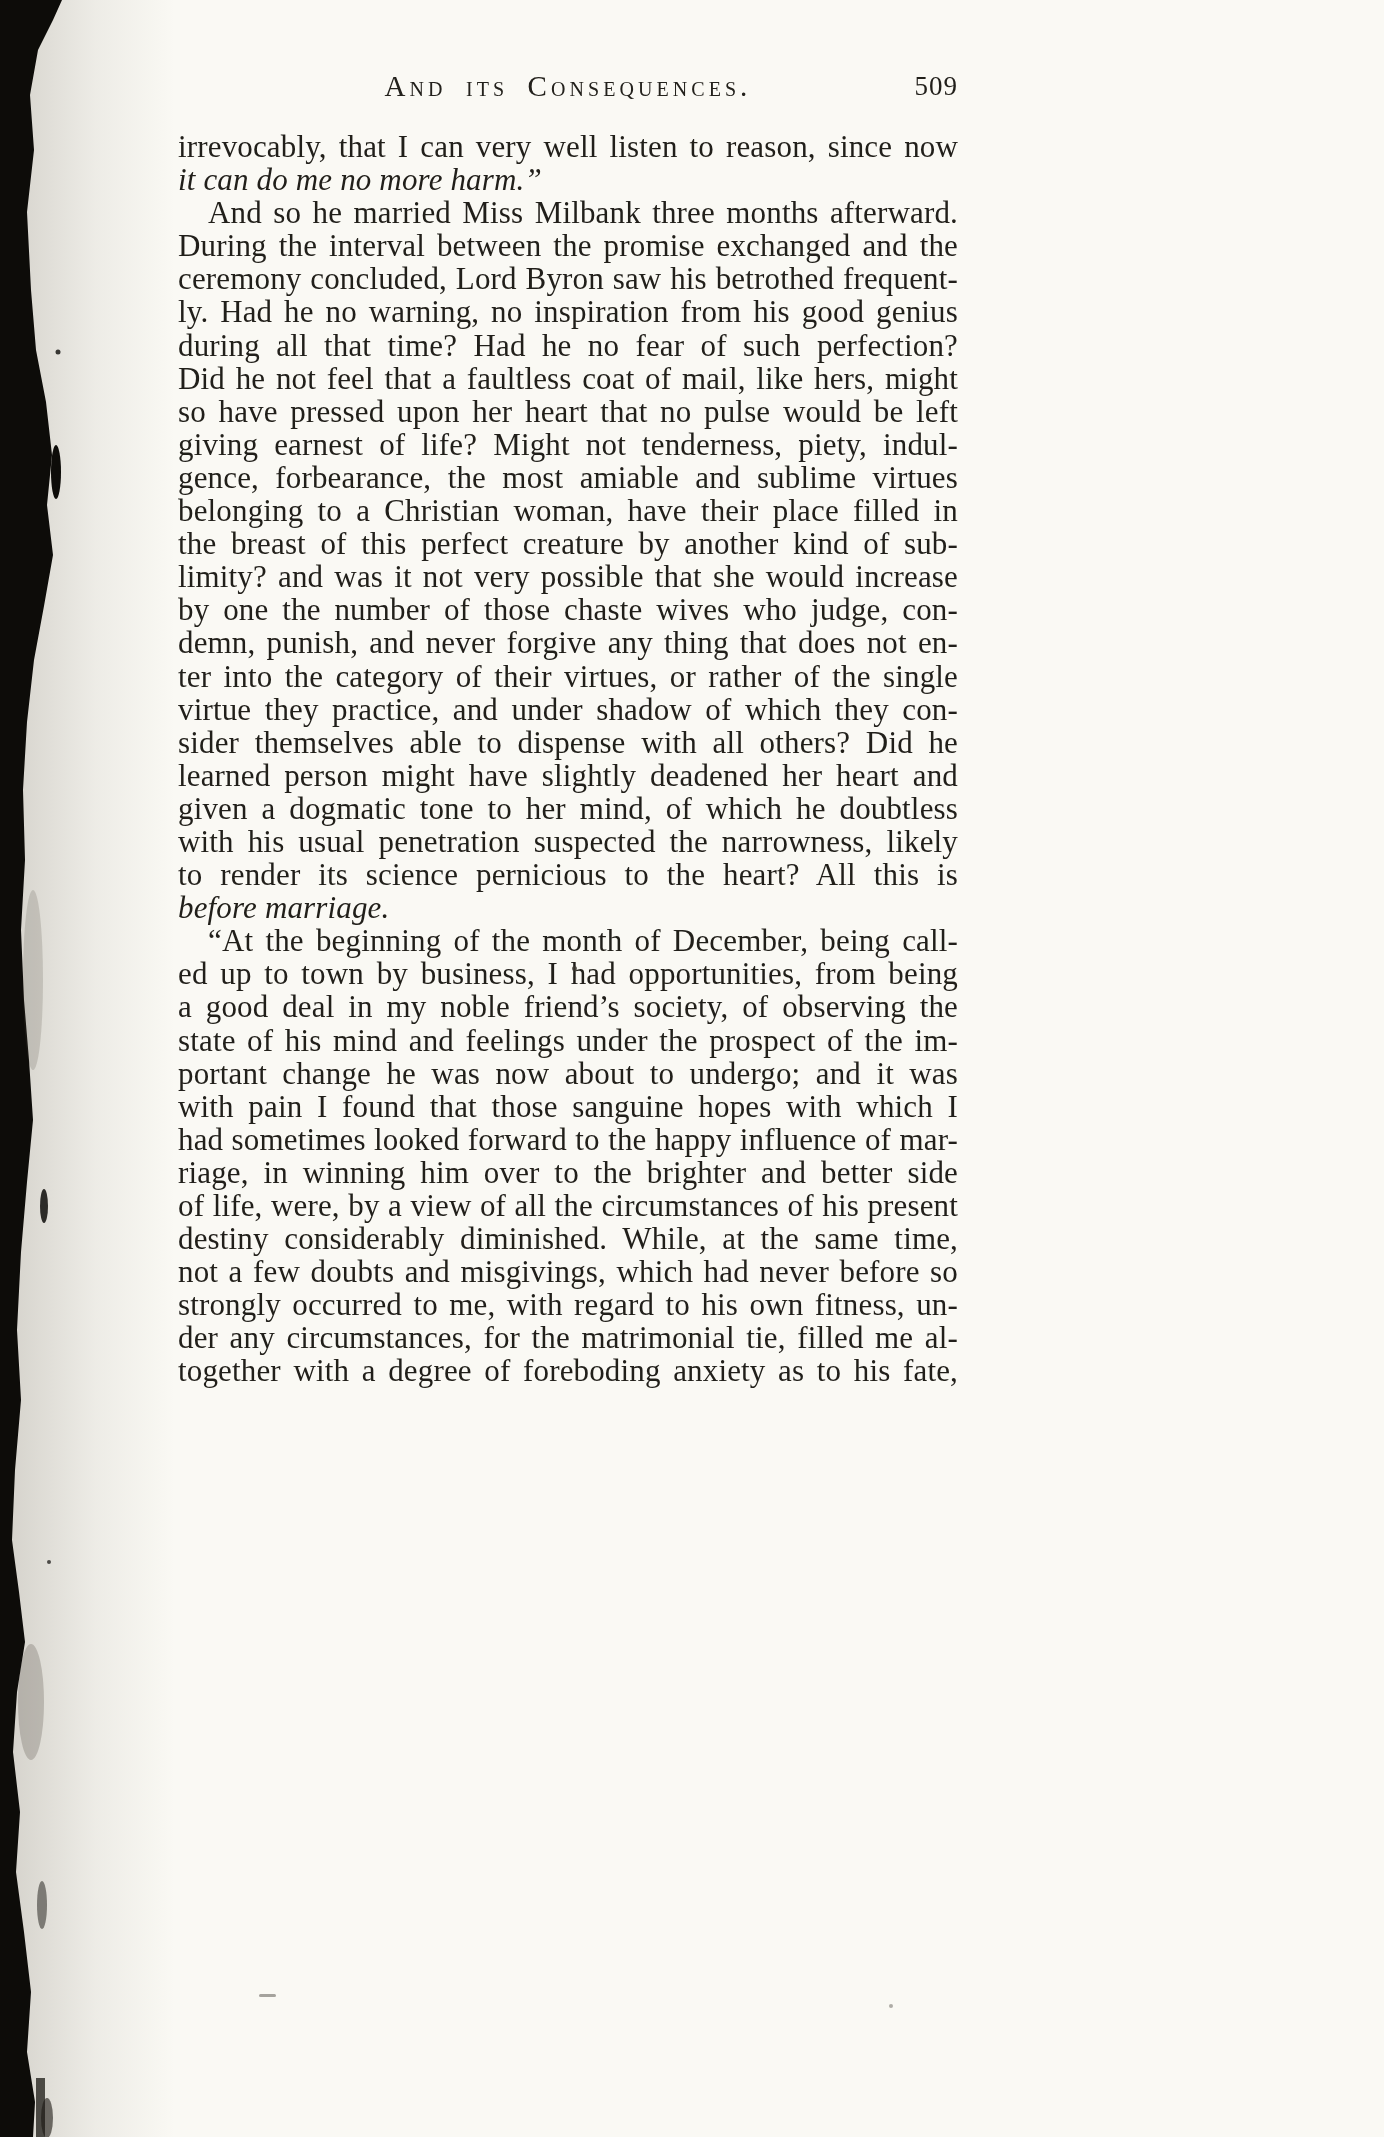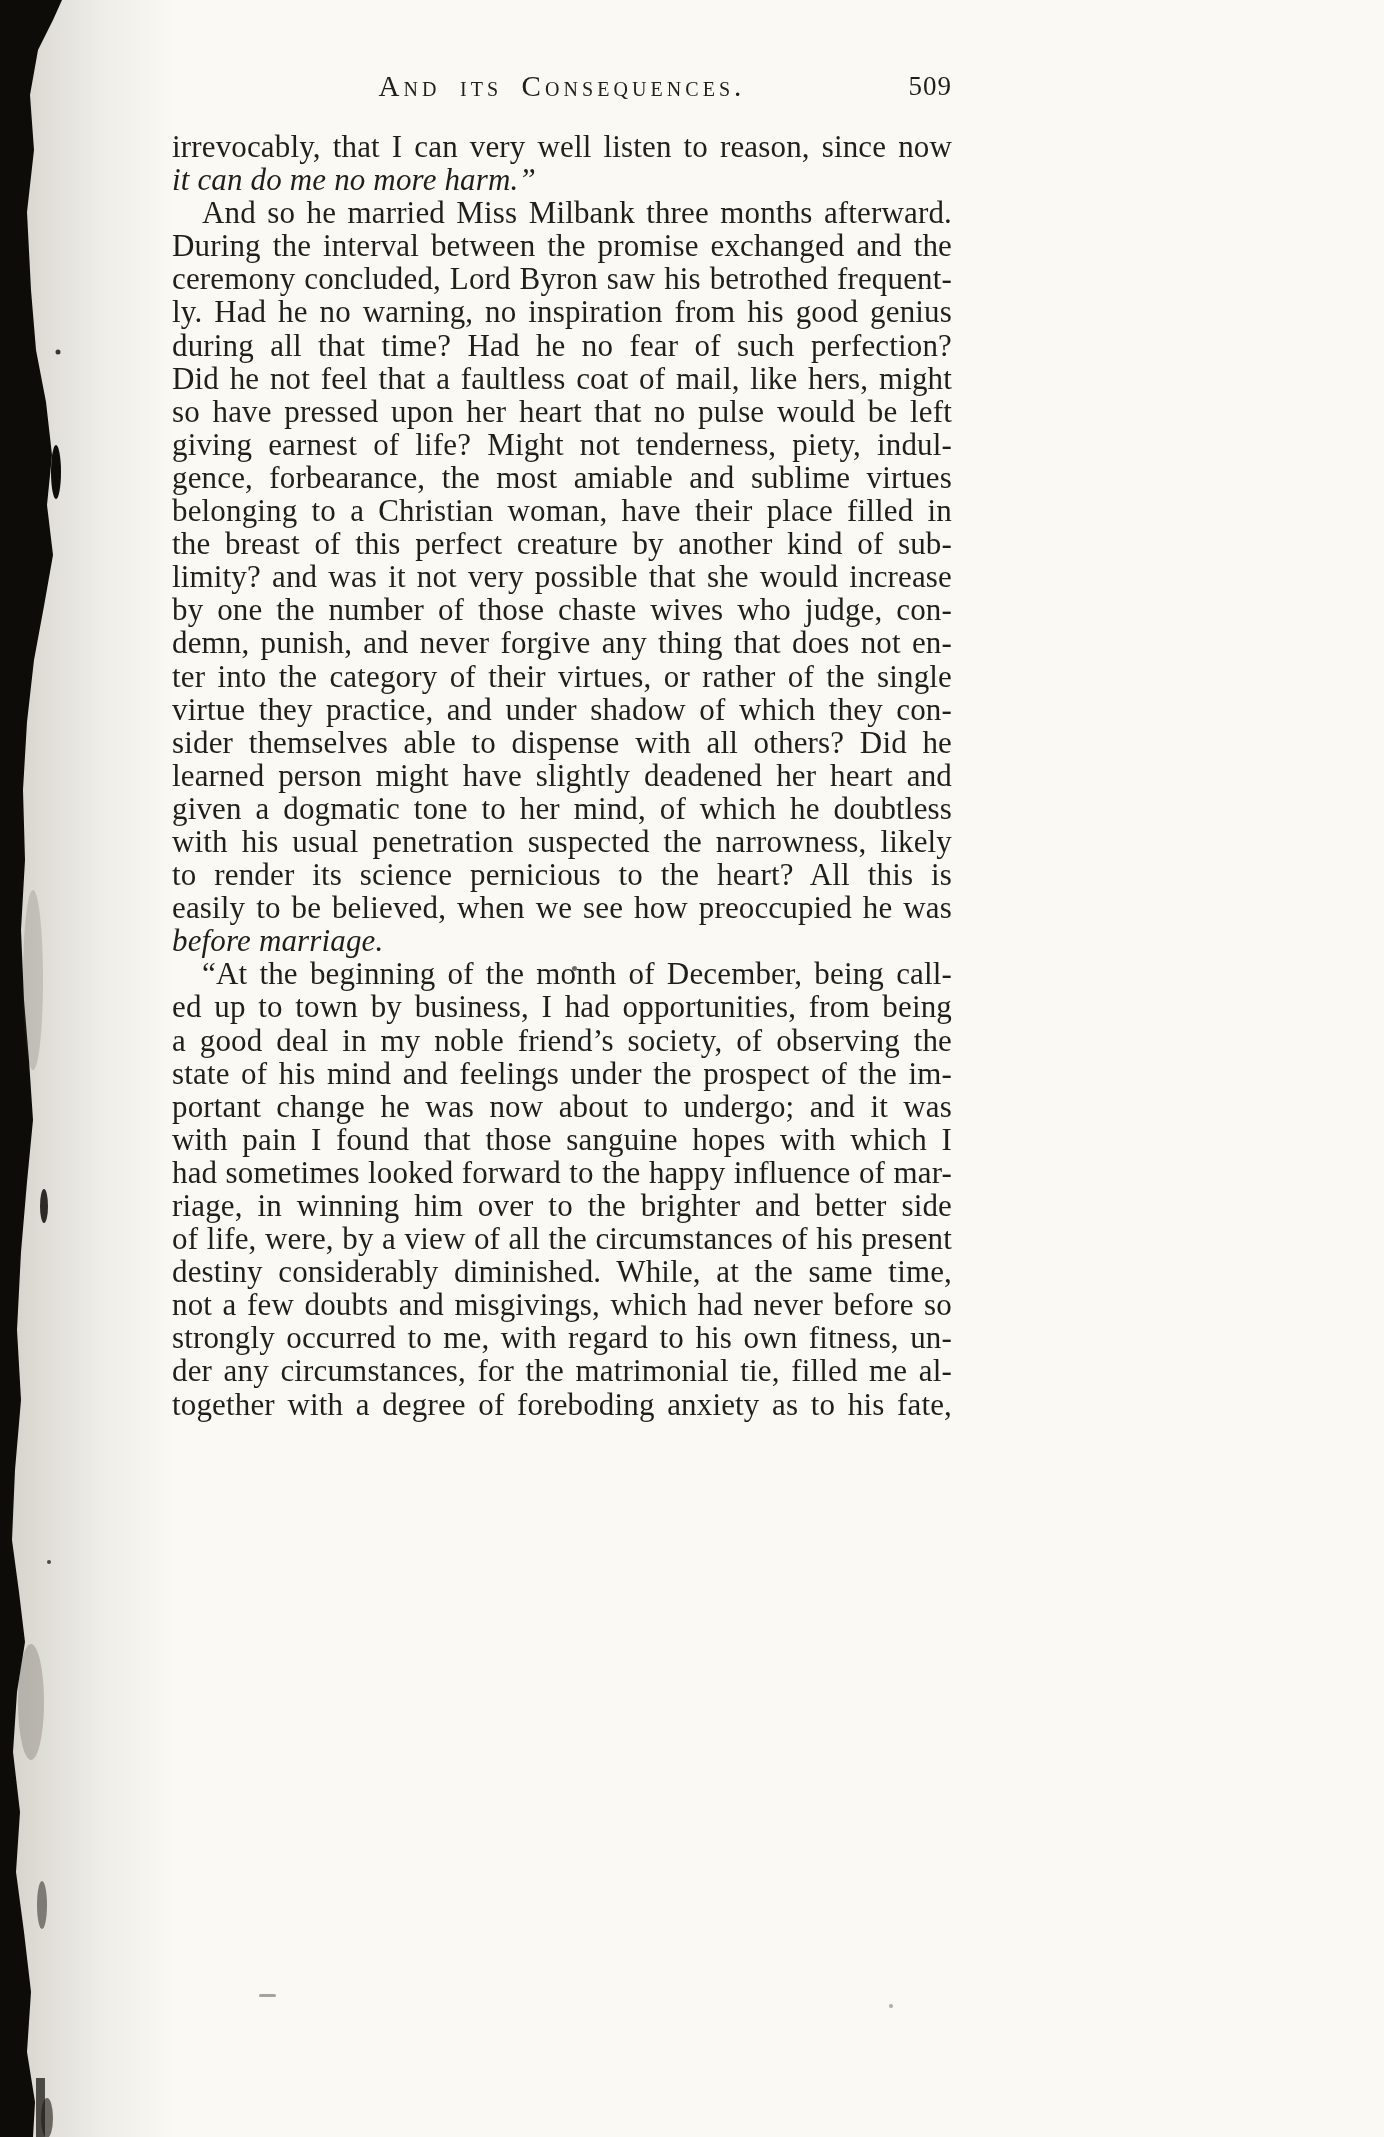--- a/index.html
+++ b/index.html
@@ -21,21 +21,21 @@
       rgba(72,64,50,0) 100%);
     pointer-events: none;
   }
   .binding {
     position: absolute;
     left: 0; top: 0;
     display: block;
   }
   .content {
     position: absolute;
-    left: 172px;
+    left: 178px;
     top: 70px;
     width: 780px;
     color: #211f1a;
   }
   .header {
     position: relative;
     height: 46px;
     text-align: center;
   }
   .title {
@@ -120,21 +120,20 @@
         <div class="line">limity? and was it not very possible that she would increase</div>
         <div class="line">by one the number of those chaste wives who judge, con-</div>
         <div class="line">demn, punish, and never forgive any thing that does not en-</div>
         <div class="line">ter into the category of their virtues, or rather of the single</div>
         <div class="line">virtue they practice, and under shadow of which they con-</div>
         <div class="line">sider themselves able to dispense with all others? Did he</div>
         <div class="line">learned person might have slightly deadened her heart and</div>
         <div class="line">given a dogmatic tone to her mind, of which he doubtless</div>
         <div class="line">with his usual penetration suspected the narrowness, likely</div>
         <div class="line">to render its science pernicious to the heart? All this is</div>
-        <div class="line">easily to be believed, when we see how preoccupied he was</div>
         <div class="line para-end">before marriage.</div>
         <div class="line indent">“At the beginning of the month of December, being call-</div>
         <div class="line">ed up to town by business, I had opportunities, from being</div>
         <div class="line">a good deal in my noble friend’s society, of observing the</div>
         <div class="line">state of his mind and feelings under the prospect of the im-</div>
         <div class="line">portant change he was now about to undergo; and it was</div>
         <div class="line">with pain I found that those sanguine hopes with which I</div>
         <div class="line">had sometimes looked forward to the happy influence of mar-</div>
         <div class="line">riage, in winning him over to the brighter and better side</div>
         <div class="line">of life, were, by a view of all the circumstances of his present</div>

